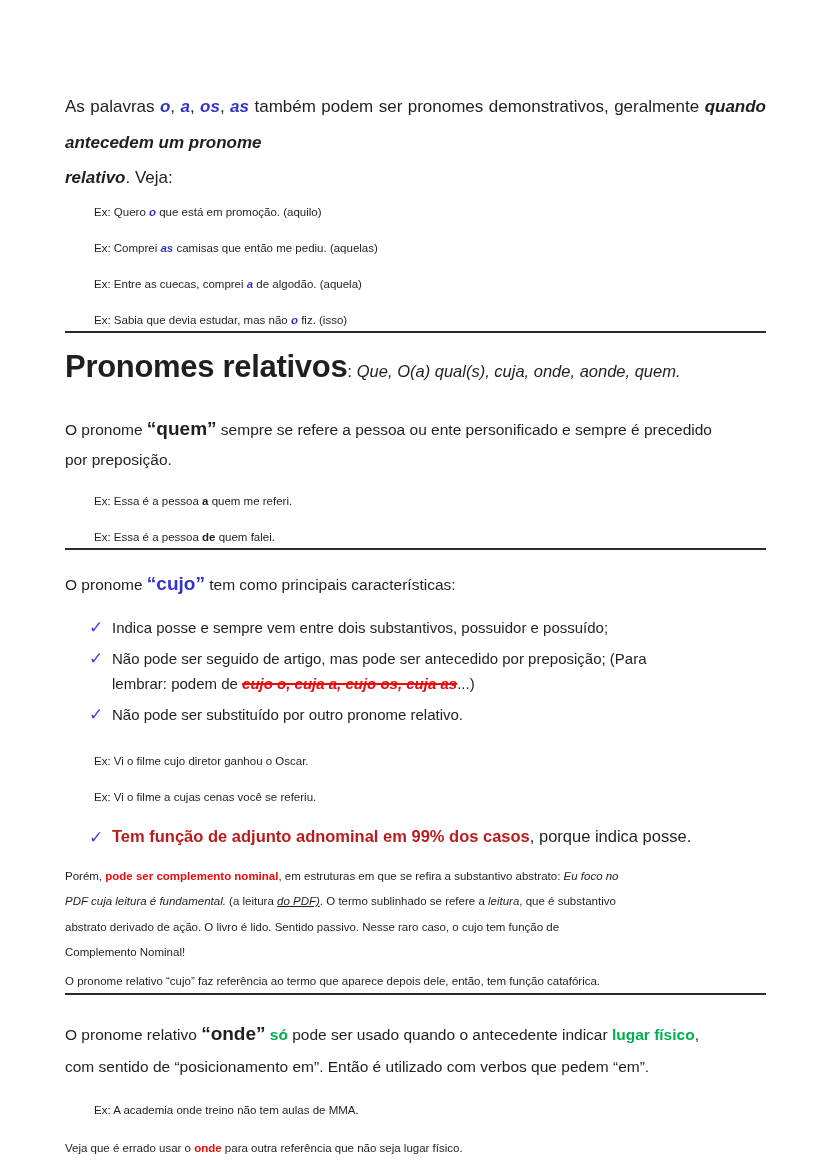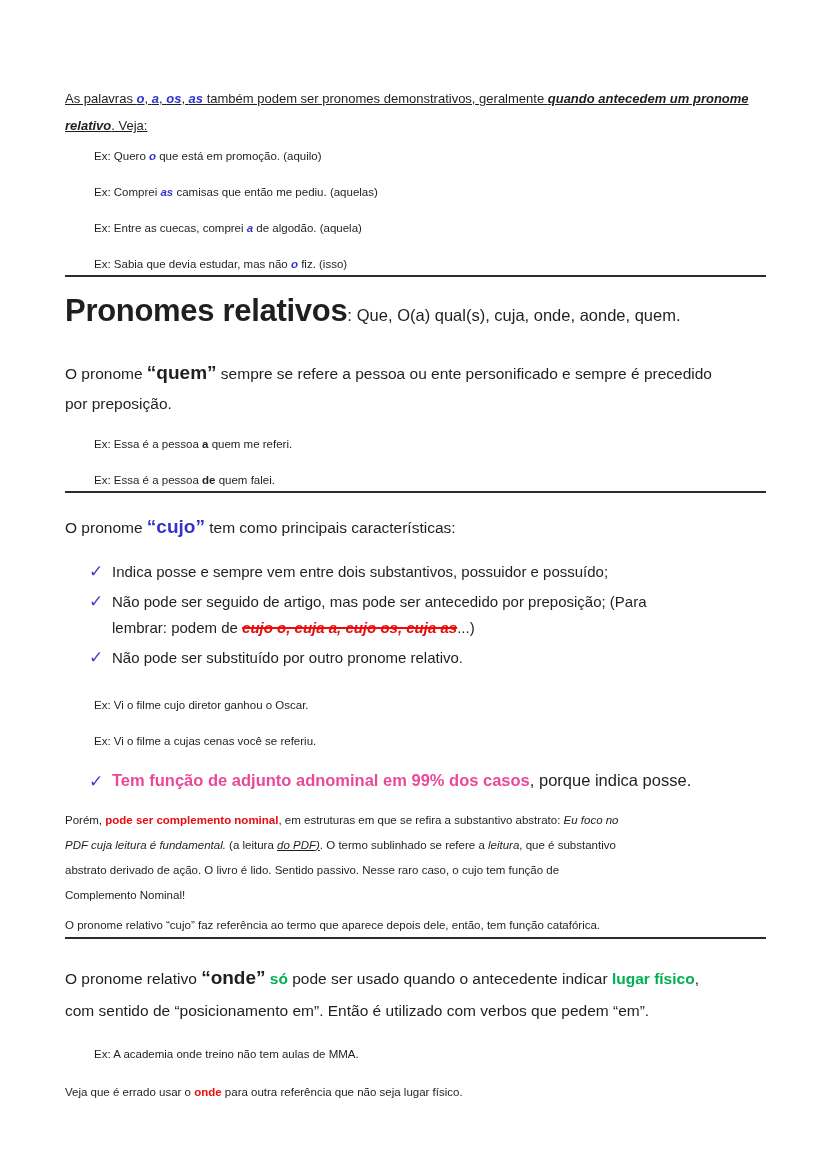--- a/index.html
+++ b/index.html
@@ -20,47 +20,47 @@
 
   
   .ex-top { position:relative; font-size:15px; margin-bottom:34px; white-space:nowrap; }
   .ex-top .big   { font-size:15px; }
   .ex-top .small { font-size:11px; }
   .ex-top .nword { font-size:17px; }
   .ex-top .target { font-size:15px; font-weight:700; text-decoration:underline; margin-left:28px; }
   .arrow { position:absolute; left:128px; top:-34px; width:134px; height:48px; }
 
   
-  .p-intro { font-size:13px; line-height:2.1; text-align:justify; margin-bottom:10px;text-decoration:underline; }
+  .p-intro { font-size:17px; line-height:2.1; text-align:justify; margin-bottom:10px; }
   .blue-i  { color:#3333cc; font-style:italic; font-weight:700; }
 
   .ex-sm { font-size:11.5px; margin-bottom:24px;padding-left:29px; }
   .ex-sm.tight { margin-bottom:5px; }
 
   .sep { border-top:2px solid #2b2b2b; margin:0 0 16px 0; }
 
   .heading { margin-bottom:26px; }
   .heading .title { font-size:31px; font-weight:700; letter-spacing:-0.3px; }
   .heading .colon { font-size:17px; }
-  .heading .list  { font-size:16.5px; }
+  .heading .list  { font-size:16.5px; font-style:italic; }
 
   .p-big { font-size:15.5px; line-height:1.85; text-align:justify; margin-bottom:20px; }
   .hl-big { font-size:19px; font-weight:700; }
 
   .bullets { list-style:none; margin:6px 0 24px 0; padding:0; }
   .bullet { position:relative; padding-left:47px; font-size:15px; line-height:1.7;
             text-align:justify; margin-bottom:5px; }
   .check { position:absolute; left:24px; top:-1px; color:#4040cf; font-weight:700;
            font-size:17px; font-style:italic; }
   .strike { color:#e80c0c; font-weight:700; font-style:italic;
             text-decoration:line-through; text-decoration-thickness:2px; }
 
   .funcao { position:relative; padding-left:47px; font-size:16.5px; margin:20px 0 18px 0; }
   .funcao .check { top:0; }
-  .funcao .g { color:#ec4899; font-weight:700;text-align:right; }
+  .funcao .g { color:#b91c1c; font-weight:700;text-align:right; }
 
   .p-porem { font-size:11.5px; line-height:2.2; text-align:justify; margin-bottom:10px; }
   .cataforica { font-size:11.5px; margin-bottom:6px; }
 
   .p-onde { font-size:15.5px; line-height:1.95; text-align:justify; margin-bottom:22px; }
   .p-onde .hl-big { font-size:19px; }
   .p-onde .g { color:#00b050; font-weight:700; }
 
   .veja { font-size:11.5px; }
 </style>

